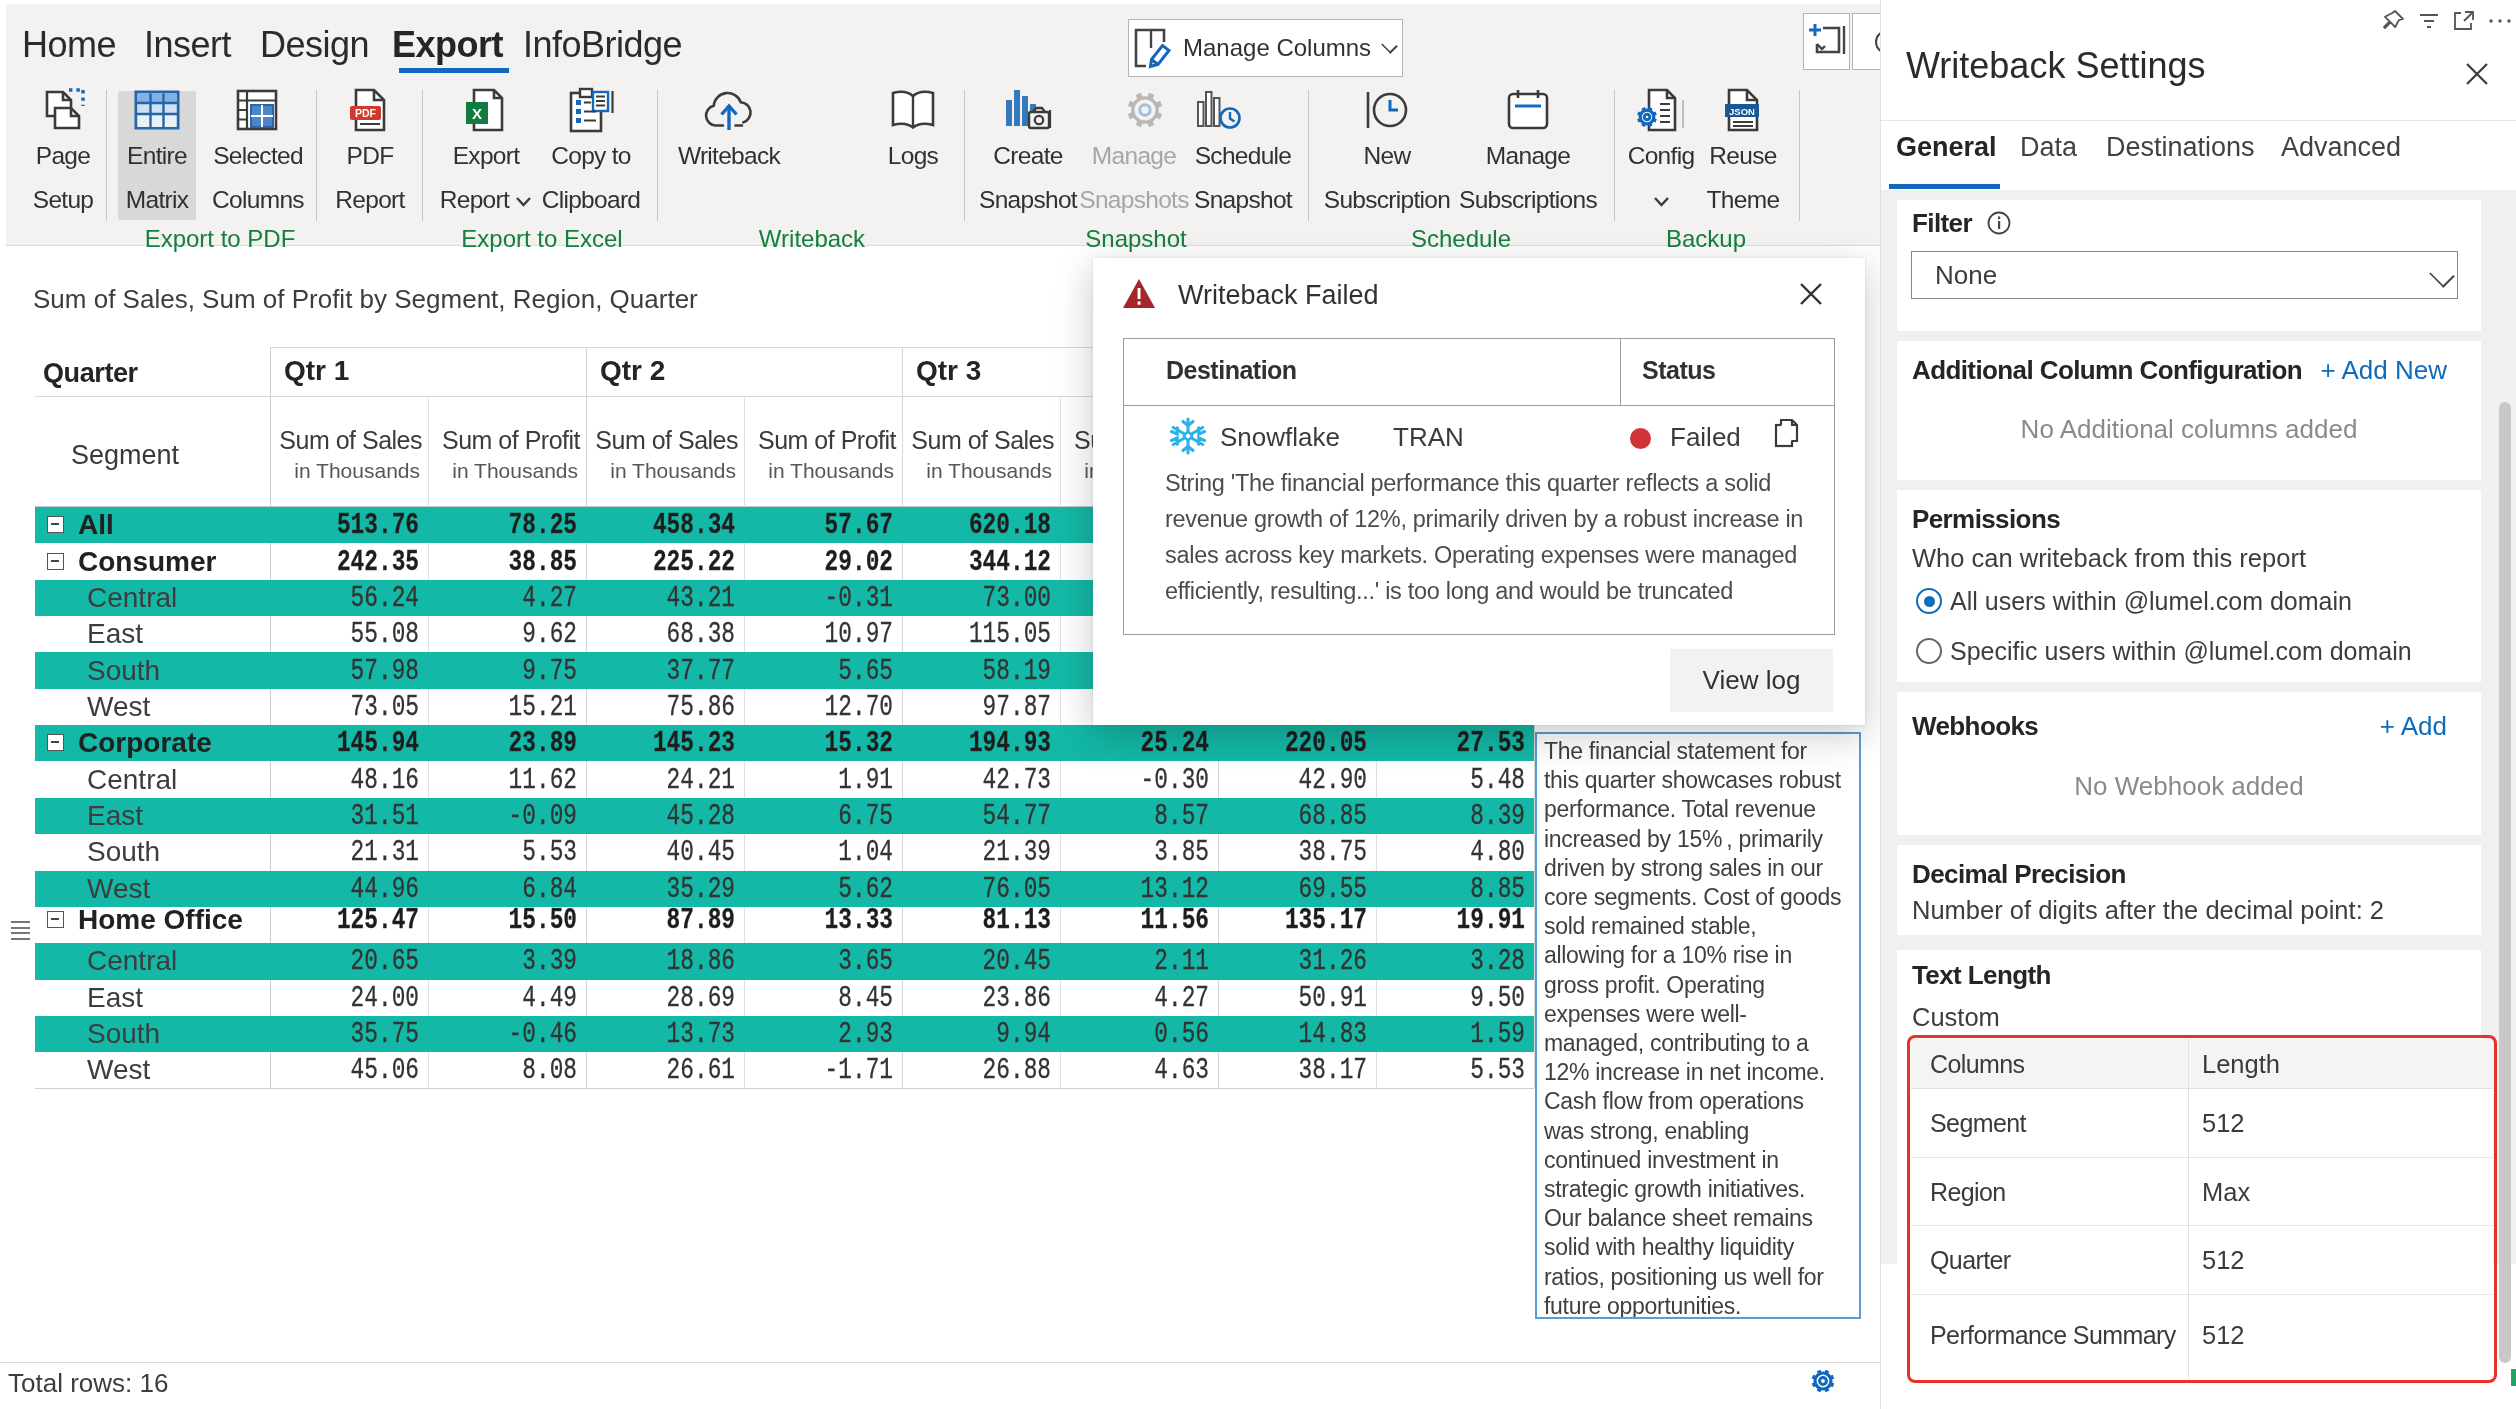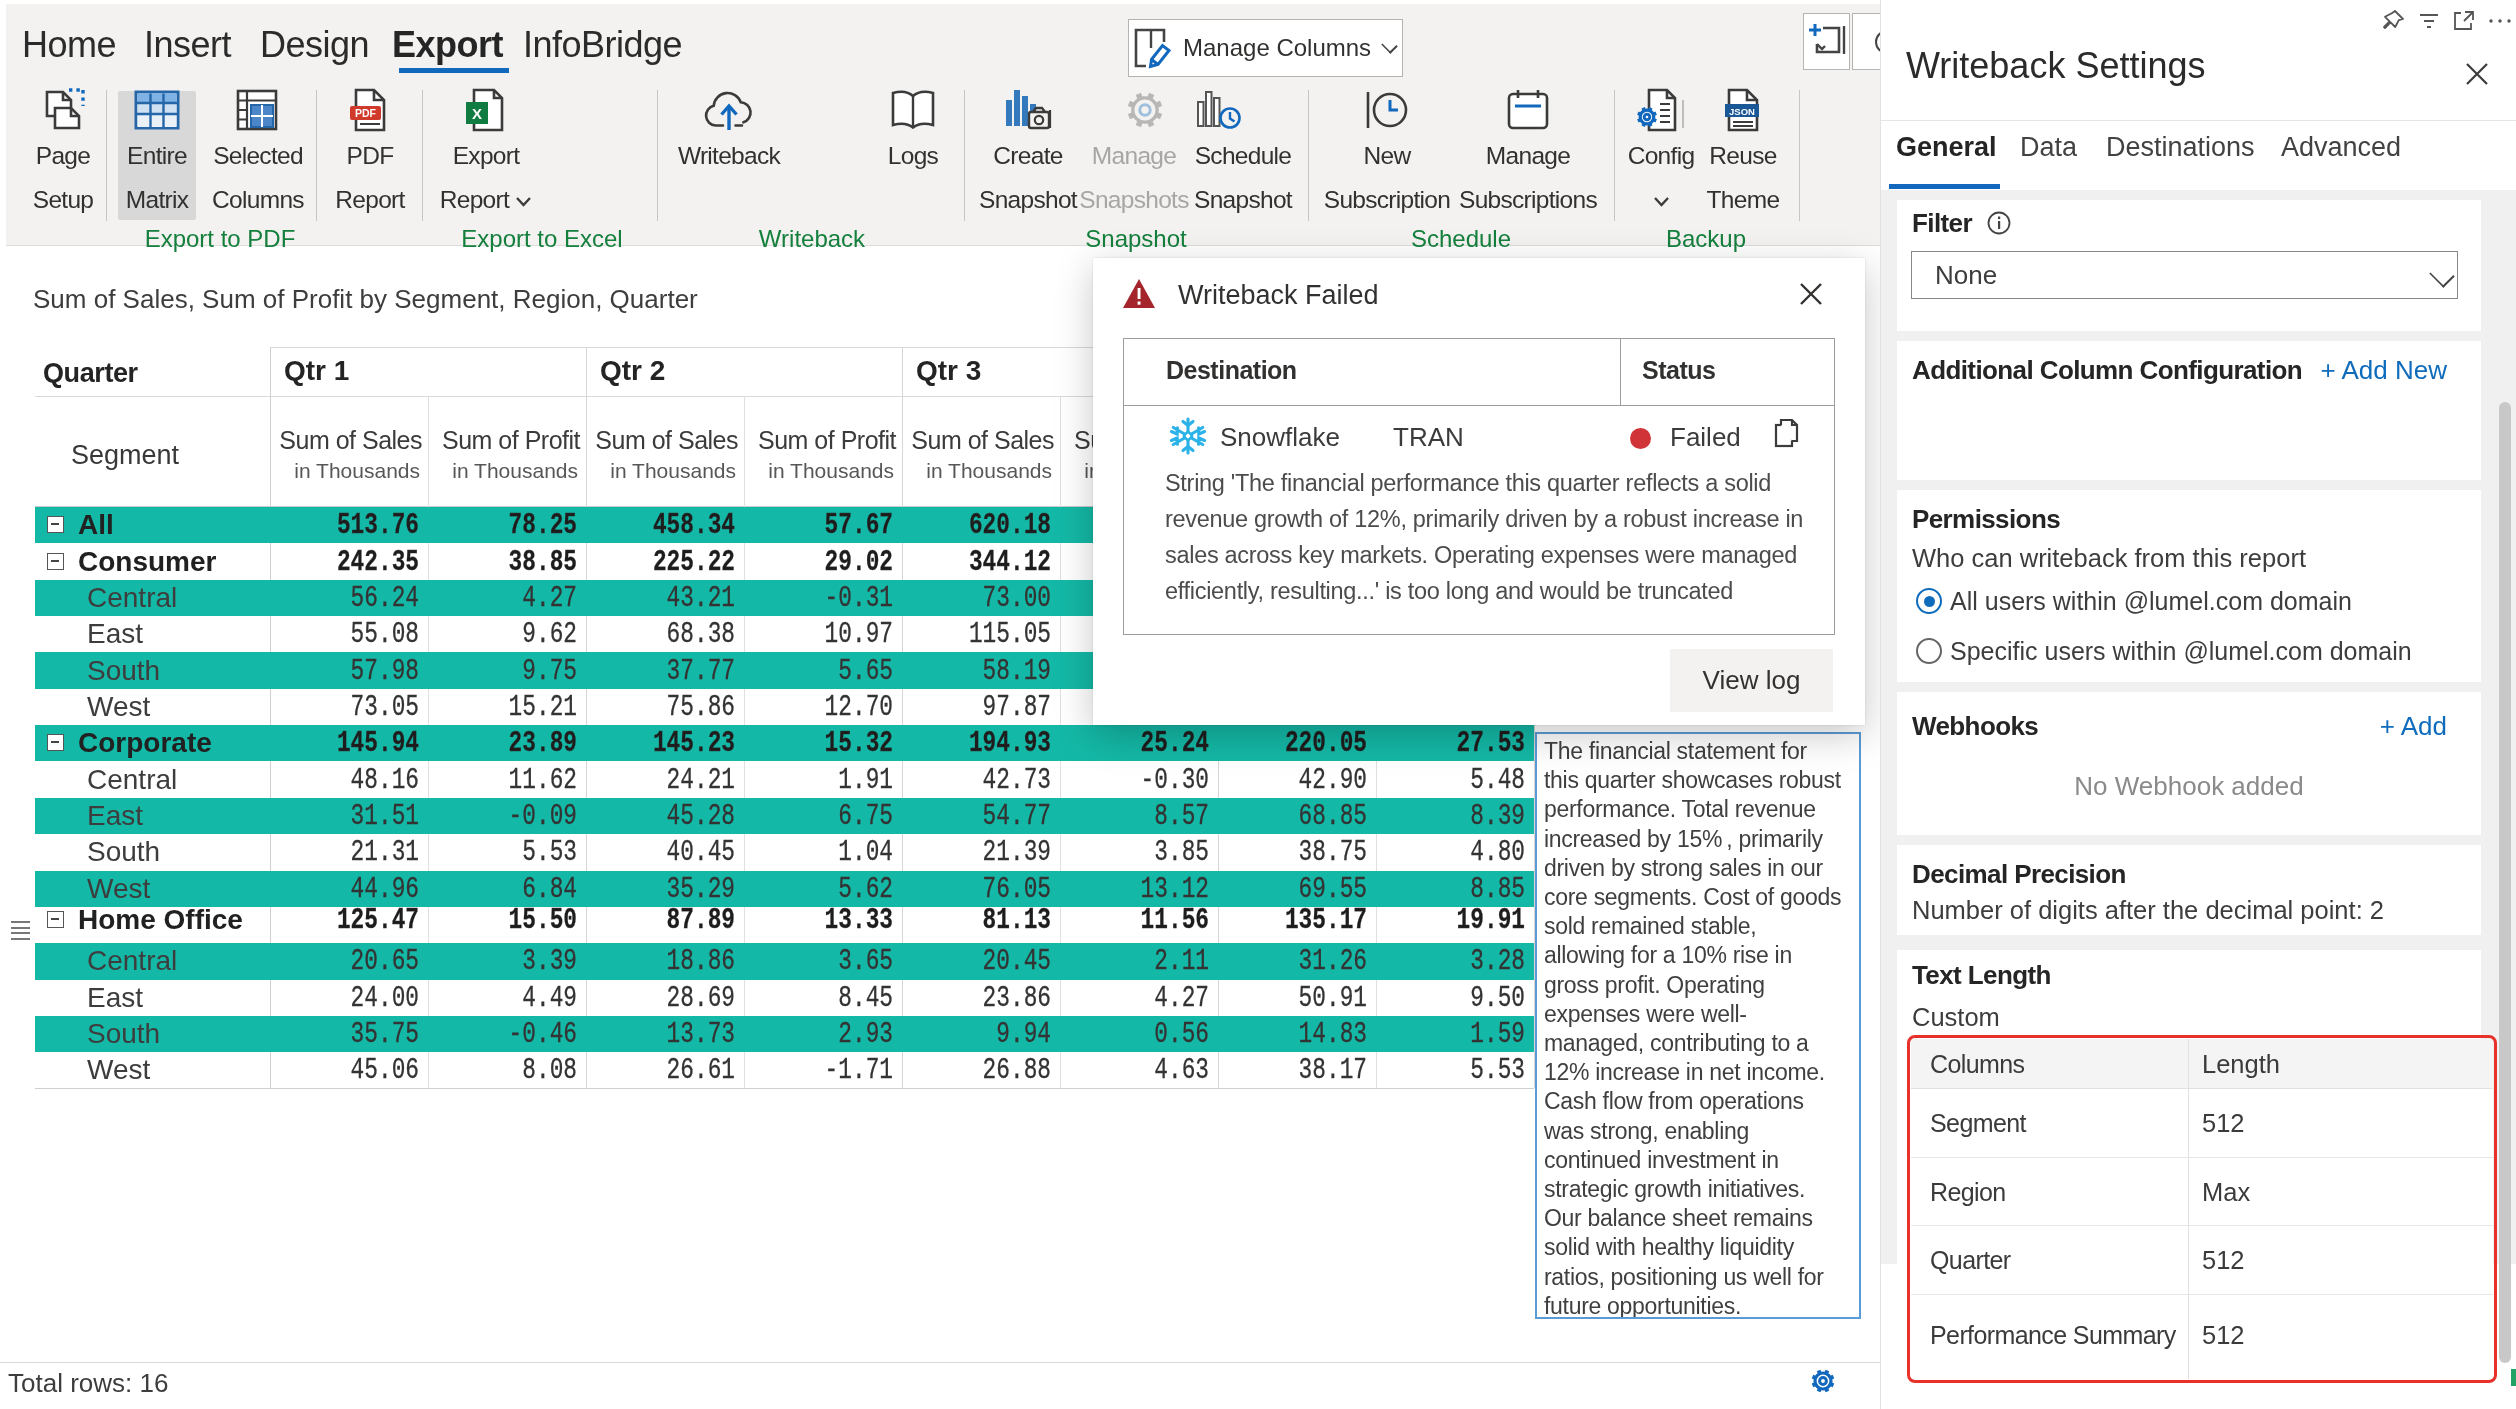--- a/index.html
+++ b/index.html
@@ -164,20 +164,36 @@
 <path d="M12 4h20l8 8v32H12z" stroke="#3b3b3b" stroke-width="2.6" fill="#fff"></path>
 <path d="M32 4v8h8" stroke="#3b3b3b" stroke-width="2.6" fill="none"></path>
 <rect x="4" y="16" width="22" height="22" fill="#107c41"></rect>
 <text x="15" y="33" font-family="Liberation Sans" font-size="15" font-weight="bold" fill="#fff" text-anchor="middle">X</text>
 </svg>
         </div>
         <div class="rlab">Export</div>
         <div class="rlab">Report&nbsp;<svg width="17" height="12">
             <path d="M2 2l6.5 7L15 2" stroke="#3b3b3b" stroke-width="2.4" fill="none"></path>
           </svg></div>
+      </div>
+<div class="rbtn" style="left:585px">
+        <div class="ric">
+          <svg width="52" height="48" viewBox="0 0 52 48" fill="none">
+<rect x="6" y="7" width="30" height="38" stroke="#3b3b3b" stroke-width="2.6" fill="#fff"></rect>
+<rect x="15" y="3" width="12" height="8" stroke="#3b3b3b" stroke-width="2.4" fill="#fff"></rect>
+<rect x="28" y="6" width="15" height="19" fill="#fff" stroke="#1168bd" stroke-width="2.4"></rect>
+<rect x="11" y="14" width="5" height="5" fill="#1168bd"></rect>
+<rect x="11" y="23" width="5" height="5" fill="#1168bd"></rect>
+<rect x="11" y="32" width="5" height="5" fill="#1168bd"></rect>
+<path d="M19 16.5h7M31 10.5h9M31 15h9M31 19.5h9M19 25.5h12M19 34.5h12" stroke="#3b3b3b" stroke-width="2.2"></path>
+<path d="M47.5 5v22" stroke="#3b3b3b" stroke-width="2.2"></path>
+</svg>
+        </div>
+        <div class="rlab">Copy to</div>
+        <div class="rlab">Clipboard</div>
       </div>
 <div class="rbtn" style="left:723px">
         <div class="ric">
           <svg width="54" height="48" viewBox="0 0 54 48" fill="none">
 <path d="M13.5 39.5 a10 10 0 0 1-1.8-19.7 A14 14 0 0 1 38.8 16.2 a10.3 10.3 0 0 1 2.6 20.1 M13.5 39.5 h7.5 M33.5 39.5 h6.5" stroke="#3b3b3b" stroke-width="2.6" fill="none" stroke-linecap="round"></path>
 <path d="M27 20.5v23.5" stroke="#1168bd" stroke-width="3.4"></path>
 <path d="M19.5 28.5l7.5-8.5 7.5 8.5" stroke="#1168bd" stroke-width="3.4" fill="none"></path>
 </svg>
         </div>
         <div class="rlab">Writeback</div>
@@ -648,20 +664,21 @@
               <rect x="12" y="6.5" width="2.2" height="2.6" fill="#444"></rect>
             </svg></div>
       <div id="fselect">
             <span>None</span>
             <div class="chev" style="left:520px;top:13px"></div>
           </div>
     </div>
     <div class="card" style="top:151px;height:139px">
       <div class="ct vc" style="top:29px">Additional Column Configuration</div>
       <div class="clink vc" style="top:29px">+ Add New</div>
+      <div class="cgray vc" style="top:88px">No Additional columns added</div>
     </div>
     <div class="card" style="top:300px;height:192px">
       <div class="ct vc" style="top:29px">Permissions</div>
       <div class="ctext vc" style="top:68px">Who can writeback from this report</div>
       <div class="radio" style="top:98px;border:2.5px solid #0f6cbd"></div>
       <div class="abs" style="left:26.5px;top:105.5px;width:11px;height:11px;border-radius:50%;background:#0f6cbd"></div>
       <div class="rlabel vc" style="top:111px">All users within @lumel.com domain</div>
       <div class="radio" style="top:148px;border:2.5px solid #666"></div>
       <div class="rlabel vc" style="top:161px">Specific users within @lumel.com domain</div>
     </div>

